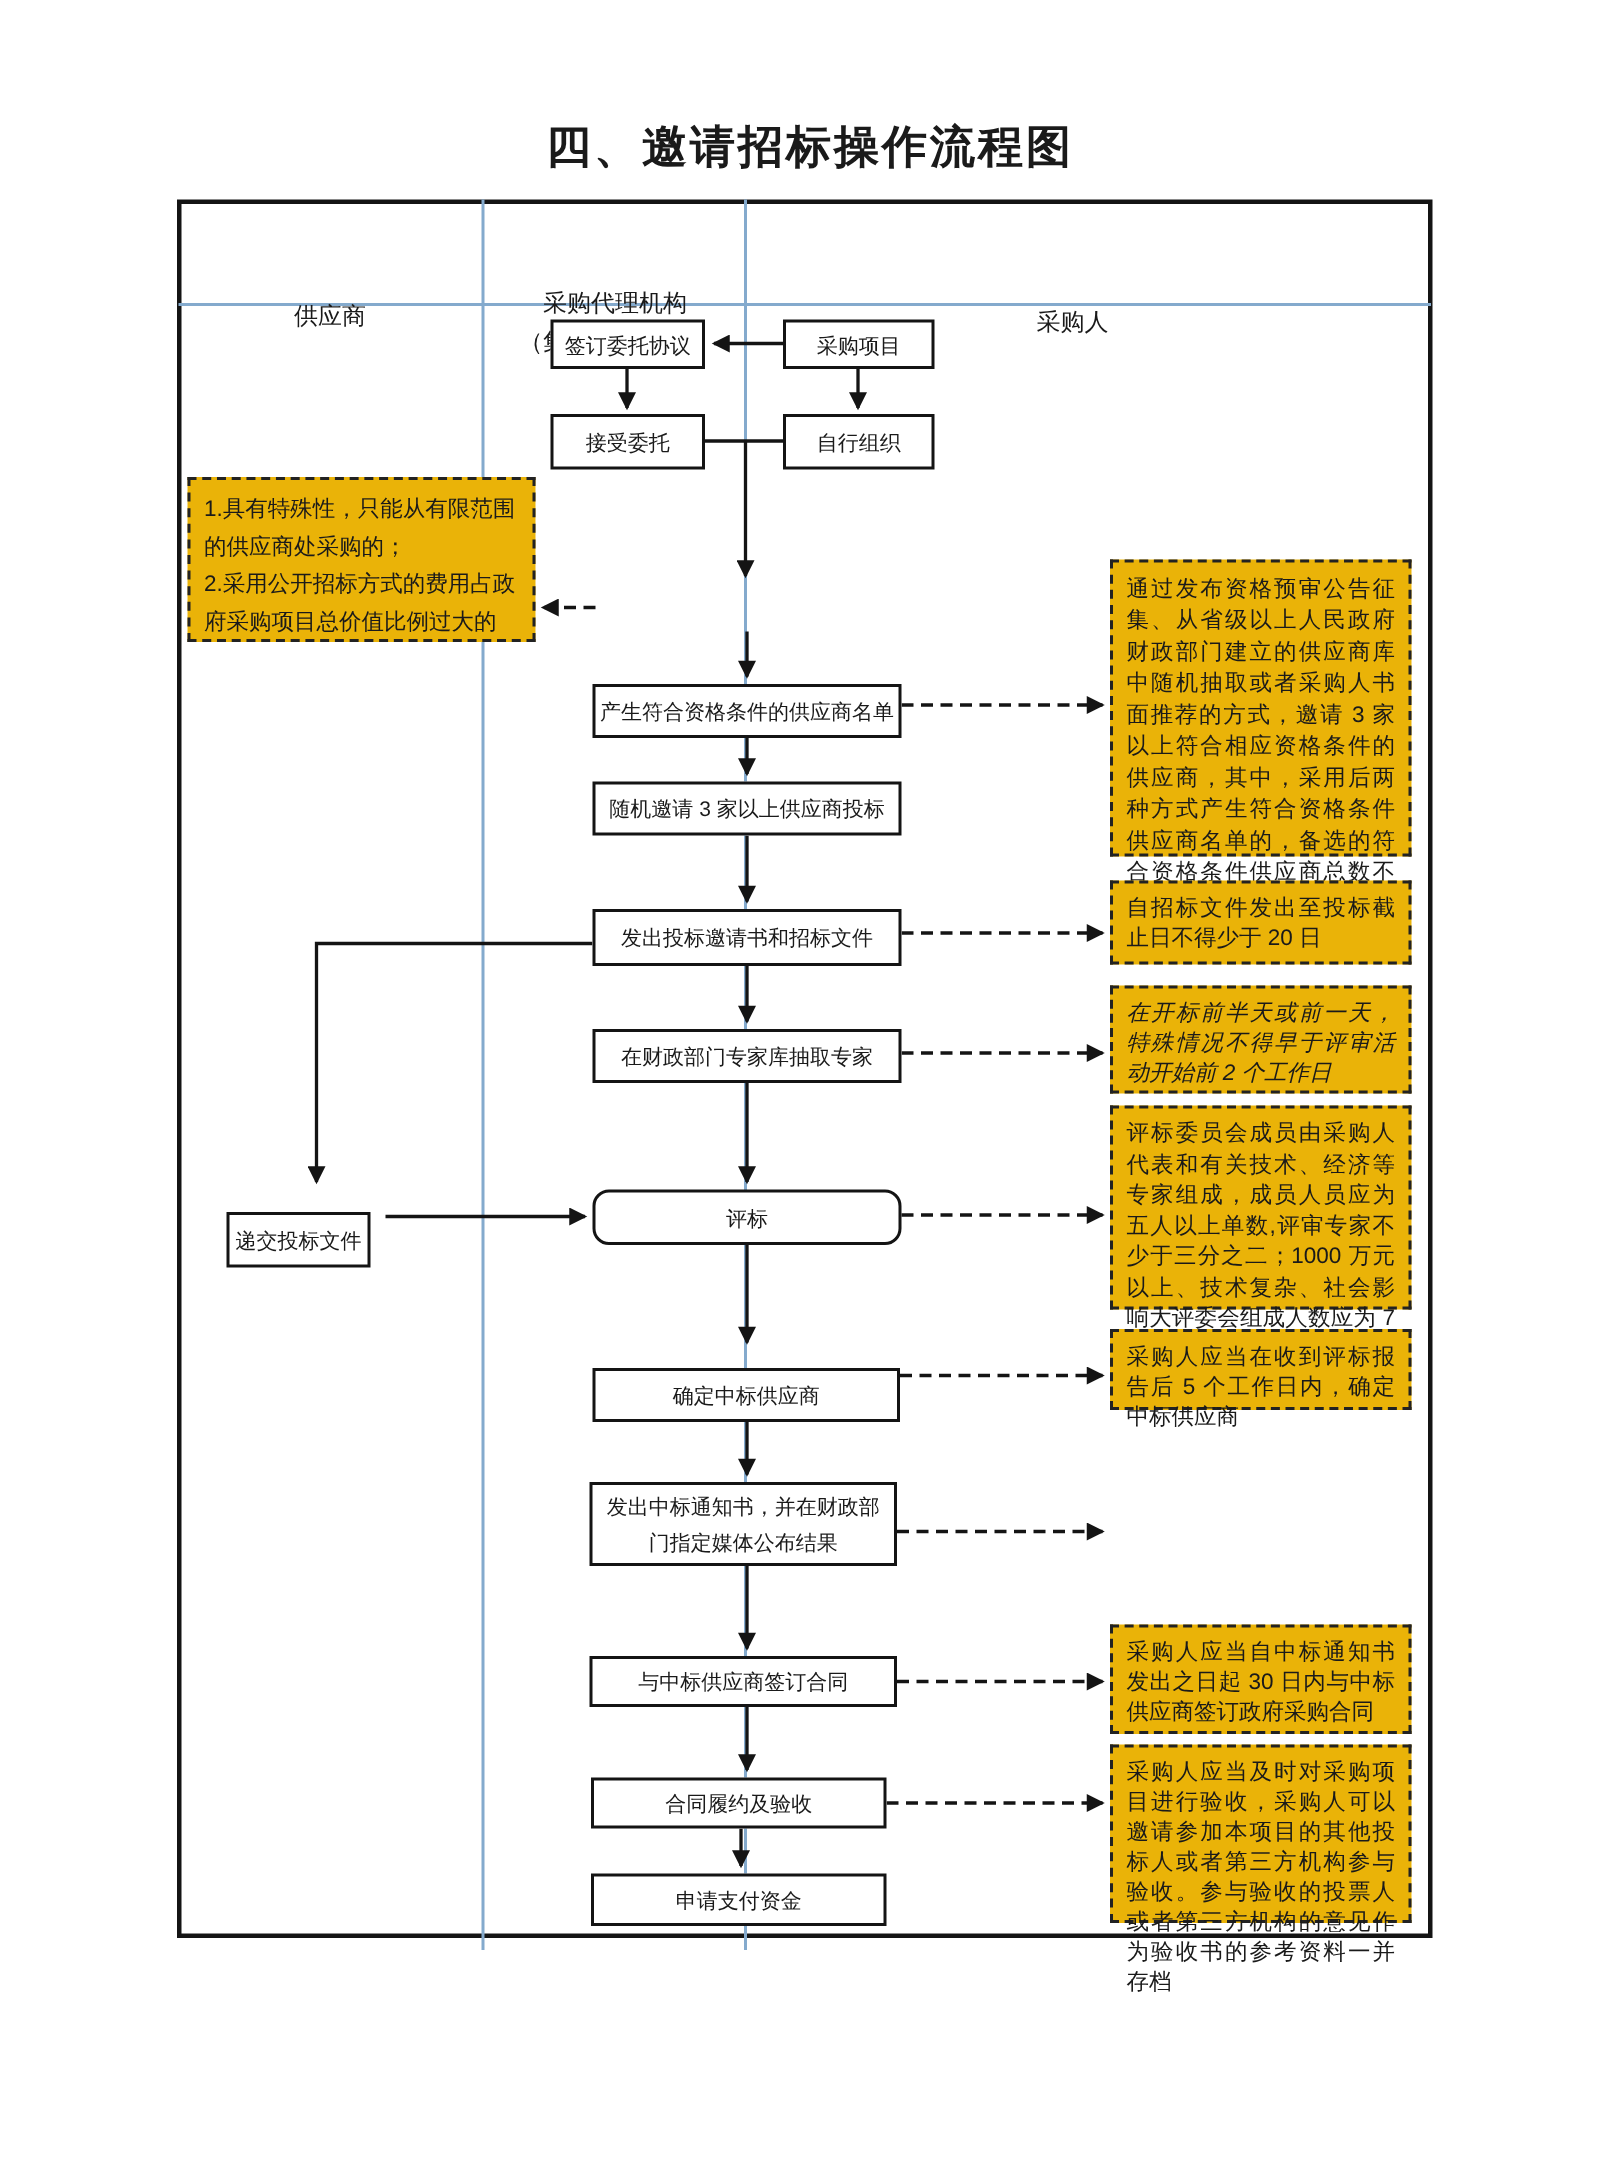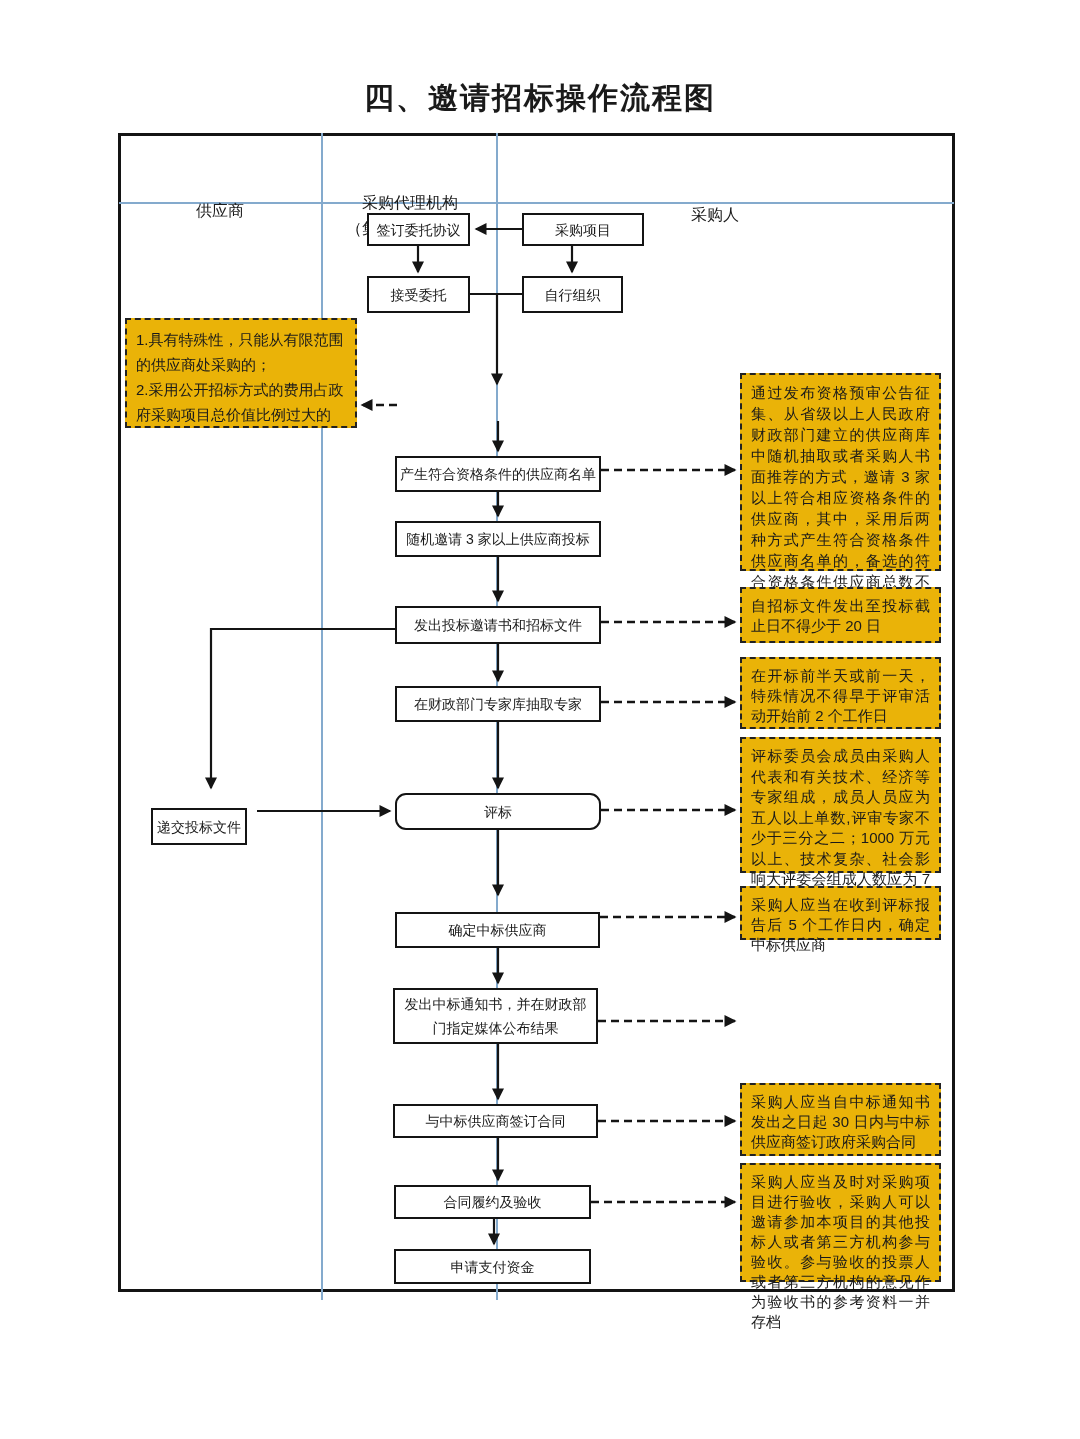--- a/index.html
+++ b/index.html
@@ -31,40 +31,40 @@
     font-size:14px;line-height:22px;padding:1px 3px;box-sizing:border-box;
   }
   .note{
     position:absolute;background:#eab308;border:2px dashed #222;z-index:3;
     font-size:15px;line-height:20px;padding:7px 9px;box-sizing:border-box;
     text-align:justify;text-justify:inter-character;
   }
   .note p{margin:0;}
   
   #n-sign{left:367px;top:213px;width:103px;height:33px;}
-  #n-proj{left:522px;top:213px;width:122px;height:33px;}
+  #n-proj{left:522px;top:213px;width:101px;height:33px;}
   #n-accept{left:367px;top:276px;width:103px;height:37px;}
   #n-self{left:522px;top:276px;width:101px;height:37px;}
   #n-method{left:397px;top:388px;width:203px;height:33px;}
   #n-list{left:395px;top:456px;width:206px;height:36px;}
   #n-invite{left:395px;top:521px;width:206px;height:36px;}
   #n-issue{left:395px;top:606px;width:206px;height:38px;}
   #n-experts{left:395px;top:686px;width:206px;height:36px;}
   #n-eval{left:395px;top:793px;width:206px;height:37px;border-radius:11px;}
   #n-winner{left:395px;top:900px;width:205px;height:36px;margin-top:12px;}
   #n-notice{left:393px;top:988px;width:205px;height:56px;line-height:24px;}
   #n-contract{left:393px;top:1104px;width:205px;height:34px;}
   #n-perf{left:394px;top:1185px;width:197px;height:34px;}
   #n-pay{left:394px;top:1249px;width:197px;height:35px;}
   #n-submit{left:151px;top:793px;width:96px;height:37px;margin-top:15px;}
   
   #note-left{left:125px;top:318px;width:232px;height:110px;line-height:25px;text-align:left;}
   #note-preq{left:740px;top:373px;width:201px;height:198px;line-height:21px;}
   #note-20d{left:740px;top:587px;width:201px;height:56px;}
-  #note-expert{left:740px;top:657px;width:201px;height:72px;}
+  #note-expert{left:740px;top:657px;width:201px;height:72px;font-style:italic;}
   #note-comm{left:740px;top:737px;width:201px;height:136px;line-height:20.5px;}
   #note-5d{left:740px;top:886px;width:201px;height:54px;}
   #note-ann{left:740px;top:953px;width:201px;height:119px;}
   #note-30d{left:740px;top:1083px;width:201px;height:73px;}
   #note-acc{left:740px;top:1163px;width:201px;height:119px;}
 </style>
 </head>
 <body>
 
 <div class="canvas">

